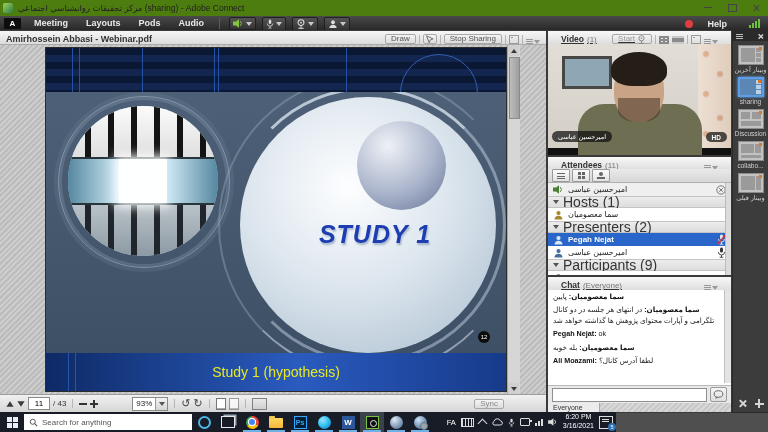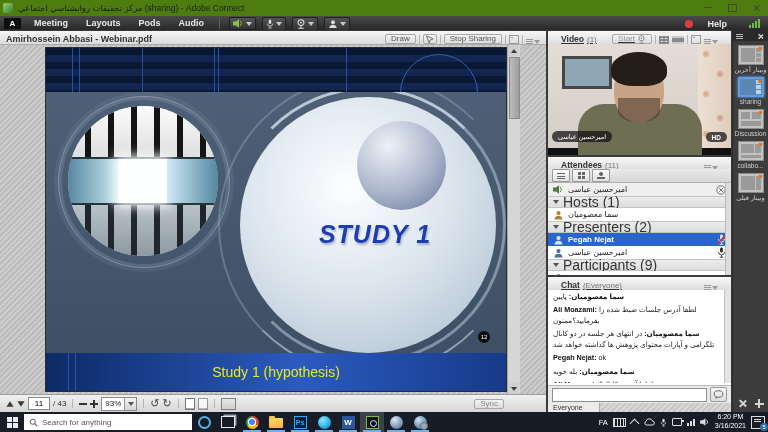--- a/index.html
+++ b/index.html
@@ -57,21 +57,21 @@
     background:repeating-linear-gradient(135deg,#cdcdcd 0 2px,#bcbcbc 2px 4px);}
   .share-foot{position:absolute;left:0;bottom:0;width:546px;height:18px;background:linear-gradient(#f1f1f1,#d6d6d6);
     border-top:1px solid #9c9c9c;display:flex;align-items:center;padding:0 6px;box-sizing:border-box;gap:3px;}
   .tri-up{width:0;height:0;border-left:4px solid transparent;border-right:4px solid transparent;border-bottom:6px solid #3b3b3b;}
   .tri-down{width:0;height:0;border-left:4px solid transparent;border-right:4px solid transparent;border-top:6px solid #3b3b3b;}
   .pg-input{width:20px;height:11px;border:1px solid #8a8a8a;background:#fff;font-size:8px;text-align:center;padding:0;}
   .minus-i{width:8px;height:2px;background:#333;}
   .plus-i{position:relative;width:8px;height:8px;}
   .plus-i::before{content:"";position:absolute;left:0;top:3px;width:8px;height:2px;background:#333;}
   .plus-i::after{content:"";position:absolute;left:3px;top:0;width:2px;height:8px;background:#333;}
-  .zoom-box{display:flex;align-items:center;height:12px;border:1px solid #8a8a8a;background:#fff;}
+  .zoom-box{display:flex;align-items:center;height:12px;border:1px solid #8a8a8a;background:#fff;margin-left:31px;}
   .zoom-box .zval{font-size:8px;padding:0 3px;color:#222;}
   .zoom-box .zarr{width:11px;height:100%;background:linear-gradient(#f2f2f2,#d6d6d6);border-left:1px solid #9a9a9a;
     display:flex;align-items:center;justify-content:center;}
   .rot{font-family:"DejaVu Sans",sans-serif;font-size:11px;color:#444;line-height:10px;}
   .doc-ico{width:8px;height:10px;background:#fff;border:1px solid #777;
     box-shadow:inset 0 -2px 0 -1px #aaa, inset 0 -4px 0 -3px #aaa;}
   .img-ico{width:13px;height:10px;border:1px solid #808080;background:linear-gradient(#e8e8e8,#cfcfcf);}
   .vscroll{position:absolute;left:507px;top:0;width:12px;height:349px;background:#d6d6d6;border-left:1px solid #a8a8a8;}
   .vthumb{position:absolute;left:1px;top:12px;width:9px;height:60px;background:linear-gradient(90deg,#bdbdbd,#9e9e9e);border:1px solid #8a8a8a;}
   .varr{position:absolute;left:0;width:11px;height:11px;background:#cfcfcf;display:flex;align-items:center;justify-content:center;}
@@ -185,21 +185,21 @@
   .thumb .part{position:absolute;background:#9a9a9a;}
   .thumb-sel{background:#5b87b5;border:2px solid #5d9ee8;box-shadow:0 0 3px #6fb3ff;}
   .lay-lbl{font-size:6.5px;color:#cfcfcf;line-height:9px;white-space:nowrap;overflow:hidden;max-width:34px;margin:0 auto;}
   .lay-x,.lay-plus{position:relative;width:9px;height:9px;}
   .lay-x::before,.lay-x::after{content:"";position:absolute;left:4px;top:0;width:1.5px;height:9px;background:#d5d5d5;}
   .lay-x::before{transform:rotate(45deg);} .lay-x::after{transform:rotate(-45deg);}
   .lay-plus::before{content:"";position:absolute;left:0;top:3.5px;width:9px;height:2px;background:#d5d5d5;}
   .lay-plus::after{content:"";position:absolute;left:3.5px;top:0;width:2px;height:9px;background:#d5d5d5;}
 
   
-  .taskbar{left:0;top:412px;width:768px;height:20px;background:#171c26;display:flex;align-items:center;color:#fff;}
+  .taskbar{left:0;top:412px;width:616px;height:20px;background:#171c26;display:flex;align-items:center;color:#fff;}
   .start{width:24px;height:20px;display:flex;align-items:center;justify-content:center;}
   .winlogo{display:grid;grid-template-columns:5px 5px;grid-template-rows:5px 5px;gap:1px;}
   .winlogo i{background:#e8eef7;display:block;}
   .tb-search{width:168px;height:16px;background:#fff;display:flex;align-items:center;gap:4px;padding:0 5px;box-sizing:border-box;}
   .tb-search span{font-size:8px;color:#555;white-space:nowrap;}
   .tb-app{position:relative;width:24px;height:20px;display:flex;align-items:center;justify-content:center;}
   .runline{position:absolute;left:3px;bottom:0;width:18px;height:2px;background:#6cb2e8;}
   .cortana{width:13px;height:13px;border-radius:50%;border:2px solid #4db6e8;box-sizing:border-box;}
   .taskview{width:12px;height:10px;border:1px solid #e8e8e8;box-shadow:2px -2px 0 -0.5px #9aa7b5;}
   .chrome{width:13px;height:13px;border-radius:50%;background:conic-gradient(#ea4335 0 33%,#fbbc05 0 66%,#34a853 0 100%);position:relative;}
@@ -546,24 +546,20 @@
       <span class="menu-dd">
           <span class="bars"></span>
           <span class="dd-caret" style="border-top-color:#999"></span>
         </span>
     </div>
     <div class="chat-body">
       <div class="msg rtl">
         <b>سما معصومیان:</b>
         <span>پایین</span>
       </div>
-      <div class="msg">
-        <b>Ali Moazami:</b>
-        <span dir="rtl">لطفا آدرس جلسات ضبط شده را بفرمایید؟ممنون</span>
-      </div>
       <div class="msg rtl">
         <b>سما معصومیان:</b>
         <span>در انتهای هر جلسه در دو کانال تلگرامی و آپارات محتوای پژوهش ها گذاشته خواهد شد</span>
       </div>
       <div class="msg">
         <b>Pegah Nejat:</b>
         <span>ok</span>
       </div>
       <div class="msg rtl">
         <b>سما معصومیان:</b>

